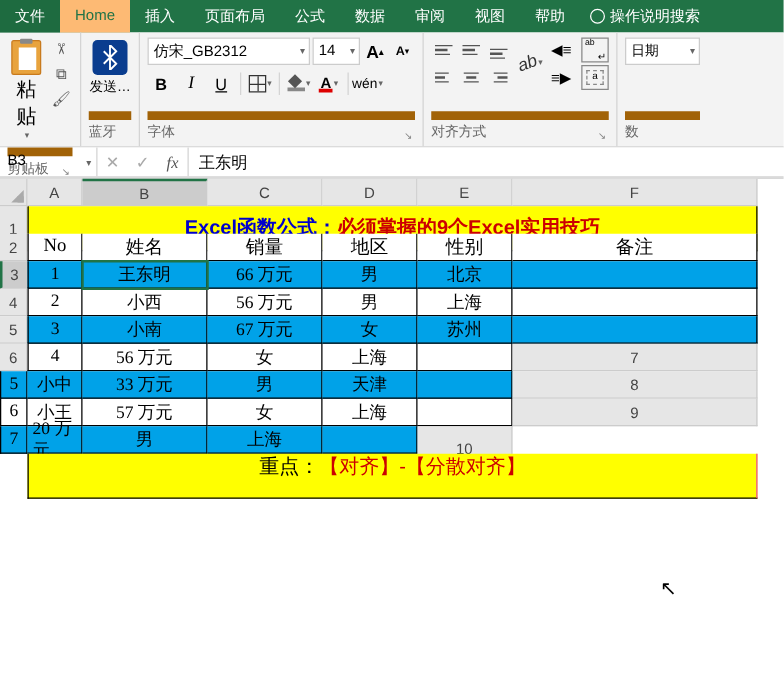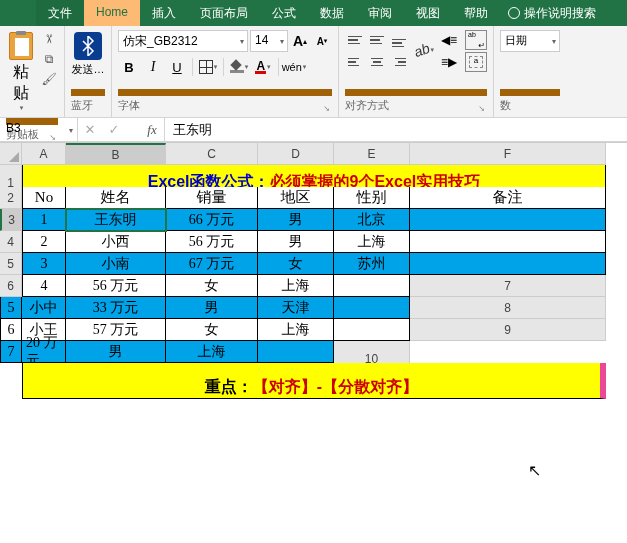--- a/index.html
+++ b/index.html
@@ -2,21 +2,21 @@
 <html><head>
 <meta charset="utf-8">
 <style>
 * { box-sizing: border-box; margin: 0; padding: 0; font-family: "Microsoft YaHei", sans-serif; }
 body { background: #fff; width: 627px; height: 543px; overflow: hidden; font-size: 12px; }
 
 
 .tabs { display: flex; background: #217346; height: 26px; align-items: stretch; }
 .tab { padding: 5px 12px; color: #fff; font-size: 12px; cursor: pointer; }
 .tab.active { background: #fdba74; color: #217346; }
-.tab.file { background: #1e6b40; margin-left: 36px; }
+.tab.file { background: #1e6b40; }
 .tellme { display: flex; align-items: center; color: #fff; gap: 4px; padding: 0 8px; }
 .bulb { width: 12px; height: 12px; border: 1.5px solid #fff; border-radius: 50%; position: relative; }
 
 
 .ribbon { display: flex; background: #f3f3f3; border-bottom: 1px solid #d4d4d4; height: 92px; }
 .group { border-right: 1px solid #d4d4d4; padding: 4px 6px 2px; display: flex; flex-direction: column; justify-content: space-between; }
 .group-label { text-align: left; font-size: 11px; color: #666; padding: 2px 0; border-top: 7px solid #a16207; margin-top: 6px; position: relative; }
 .group-label .dlg { position: absolute; right: 2px; bottom: 2px; font-size: 8px; color: #888; }
 .group-body { display: flex; gap: 4px; flex: 1; }
 
@@ -82,38 +82,38 @@
 
 .num-body { display: flex; flex-direction: column; gap: 4px; }
 .num-sel { border: 1px solid #ccc; background: #fff; height: 22px; width: 60px; padding: 2px 14px 2px 4px; font-size: 11px; position: relative; }
 
 
 .fbar { display: flex; height: 24px; border-bottom: 1px solid #d4d4d4; align-items: stretch; background: #fff; }
 .namebox { width: 78px; border-right: 1px solid #d4d4d4; padding: 3px 6px; font-size: 12px; position: relative; }
 .namebox .drop-arr { right: 4px; }
 .fbar-btns { display: flex; align-items: center; border-right: 1px solid #d4d4d4; }
 .fb { width: 24px; text-align: center; color: #aaa; cursor: pointer; font-size: 13px; }
-.fx { font-style: italic; color: #555; font-family: serif; margin-left: 14px; }
+.fx { font-style: italic; color: #555; font-family: serif; }
 .formula-in { flex: 1; padding: 3px 8px; font-size: 13px; font-family: "SimSun", serif; }
 
 
 .sheet { display: grid; grid-template-columns: 22px 44px 100px 92px 76px 76px 196px; grid-auto-rows: 22px; border-top: 1px solid #ccc; }
 .hdr { background: #e6e6e6; border-right: 1px solid #ccc; border-bottom: 1px solid #ccc; display: flex; align-items: center; justify-content: center; font-size: 12px; color: #444; }
 .corner { background: #e6e6e6; border-right: 1px solid #ccc; border-bottom: 1px solid #ccc; position: relative; }
 .corner::after { content: ""; position: absolute; right: 2px; bottom: 2px; border: 5px solid transparent; border-right-color: #aaa; border-bottom-color: #aaa; }
 .rowhdr { background: #e6e6e6; border-right: 1px solid #ccc; border-bottom: 1px solid #ccc; display:flex; align-items:center; justify-content:center; font-size:12px; color:#444; }
 .rowhdr.sel { background: #ccc; border-left: 2px solid #217346; }
 .hdr.sel { background: #ccc; border-top: 2px solid #217346; }
 .cell { border-right: 1px solid #000; border-bottom: 1px solid #000; display:flex; align-items:center; justify-content:center; font-size: 14px; font-family: "SimSun","FangSong",serif; padding: 0 4px; }
 .title-row { grid-column: 2 / 8; height: 36px; background: #ffff00; display:flex; align-items:center; justify-content:center; font-size: 16px; font-weight: bold; border-right:1px solid #000; border-bottom:1px solid #000; font-family: "SimSun",serif; }
 .title-row .red { color: #c00; }
 .title-row .blue { color: #0000cc; }
 .th { background: #fff; font-weight: normal; font-family: "FangSong","SimSun",serif; font-size: 15px; }
 .blue-row { background: #00a2e8; }
-.footer-row { grid-column: 2 / 8; height: 36px; background: #ffff00; display:flex; align-items:flex-end; justify-content:center; font-size: 16px; font-weight: bold; font-family:"SimSun",serif; border-right:6px solid #ec4899; border-bottom:1px solid #000; }
+.footer-row { grid-column: 2 / 8; height: 36px; background: #ffff00; display:flex; align-items:flex-start; justify-content:center; font-size: 16px; font-weight: normal; font-family:"SimSun",serif; border-right:1px solid #ec4899; border-bottom:1px solid #000; }
 .footer-row .blk { color: #000; }
 .footer-row .red { color: #c00; }
 .active-cell { outline: 2px solid #217346; outline-offset: -1px; position: relative; }
 .row-tall { height: 36px; }
 .cursor-arrow { position: absolute; font-size: 16px; color: #000; pointer-events: none; }
 
 
 .cell.first-col, .title-row, .footer-row { border-left: 1px solid #000; }
 </style>
 </head>

